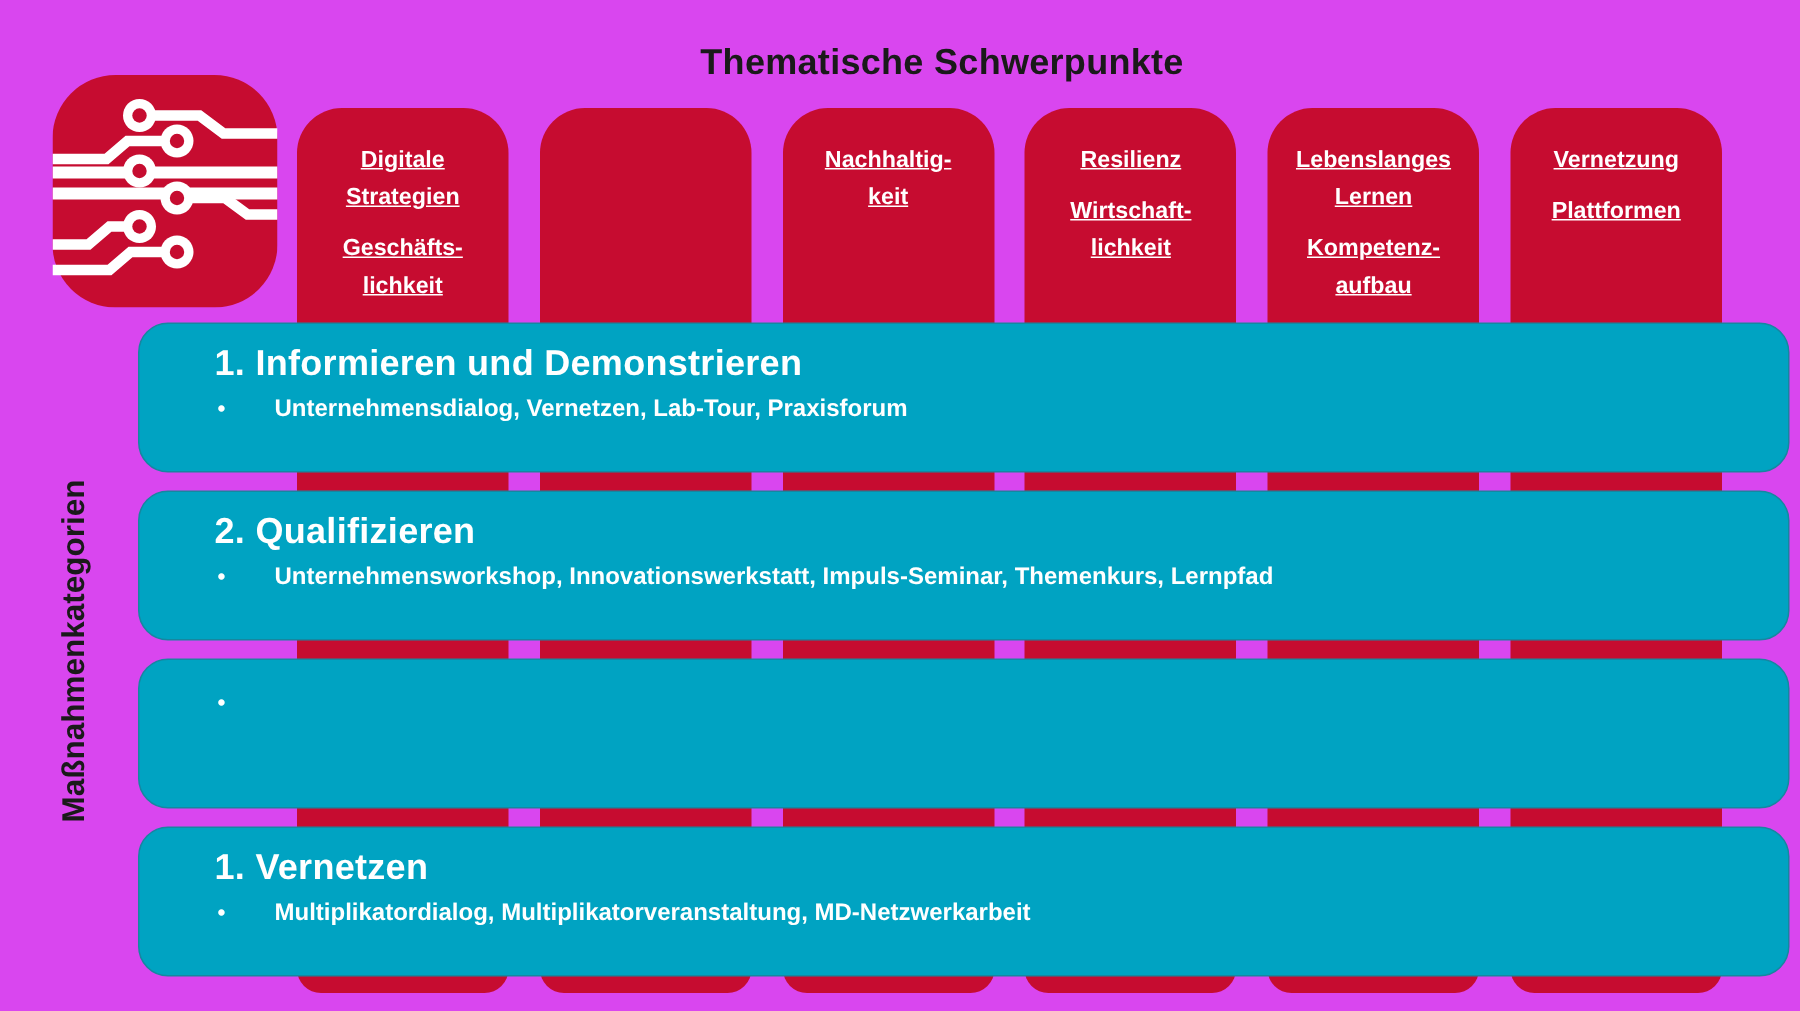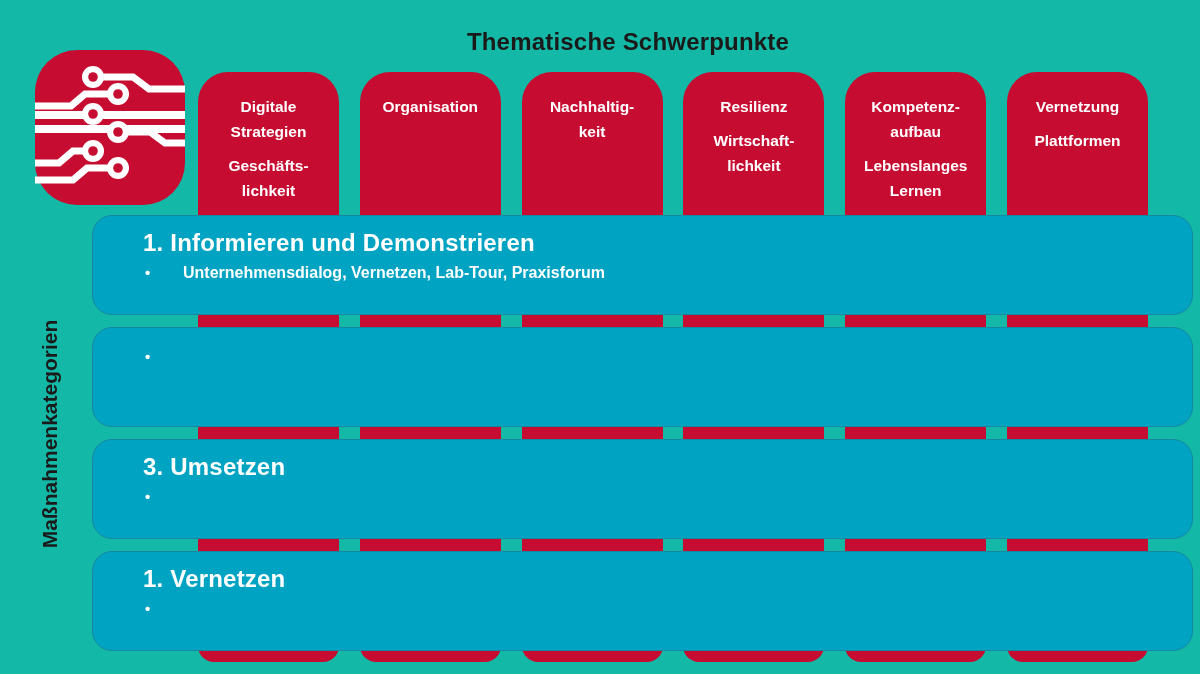--- a/index.html
+++ b/index.html
@@ -3,21 +3,21 @@
 <meta charset="utf-8">
 <style>
   * { margin: 0; padding: 0; box-sizing: border-box; }
   html, body { background: #ffffff; }
   body { font-family: "Liberation Sans", sans-serif; }
 
   .canvas {
     position: relative;
     width: 1200px;
     height: 674px;
-    background: #14b8a6;
+    background: #d946ef;
     overflow: hidden;
   }
 
   .page-title {
     position: absolute;
     left: 92px;
     width: 1072px;
     top: 28px;
     text-align: center;
     font-size: 24px;
@@ -52,20 +52,21 @@
     padding-top: 22px;
     color: #ffffff;
     text-align: center;
     font-weight: bold;
     font-size: 15.5px;
     line-height: 1.62;
   }
   .column .topic {
     white-space: pre-line;
     margin-bottom: 9px;
+    text-decoration: underline;
   }
 
   
   .bars {
     position: absolute;
     left: 92px;
     top: 215px;
     width: 1101px;
     height: 436px;
     display: flex;
@@ -151,63 +152,64 @@
   <div class="axis-label">Maßnahmenkategorien</div>
 
   <div class="columns">
     <div class="column">
       <div class="topic">Digitale
 Strategien</div>
       <div class="topic">Geschäfts-
 lichkeit</div>
     </div>
     <div class="column">
-      <div class="topic">Organisation</div>
     </div>
     <div class="column">
       <div class="topic">Nachhaltig-
 keit</div>
     </div>
     <div class="column">
       <div class="topic">Resilienz</div>
       <div class="topic">Wirtschaft-
 lichkeit</div>
     </div>
     <div class="column">
+      <div class="topic">Lebenslanges
+Lernen</div>
       <div class="topic">Kompetenz-
 aufbau</div>
-      <div class="topic">Lebenslanges
-Lernen</div>
     </div>
     <div class="column">
       <div class="topic">Vernetzung</div>
       <div class="topic">Plattformen</div>
     </div>
   </div>
 
   <div class="bars">
     <div class="bar">
       <div class="bar-heading">1. Informieren und Demonstrieren</div>
       <div class="bar-items">
         <span class="bar-bullet">•</span>
         <span>Unternehmensdialog, Vernetzen, Lab-Tour, Praxisforum</span>
       </div>
     </div>
     <div class="bar">
-      <div class="bar-items">
-        <span class="bar-bullet">•</span>
-      </div>
-    </div>
-    <div class="bar">
-      <div class="bar-heading">3. Umsetzen</div>
+      <div class="bar-heading">2. Qualifizieren</div>
+      <div class="bar-items">
+        <span class="bar-bullet">•</span>
+        <span>Unternehmensworkshop, Innovationswerkstatt, Impuls-Seminar, Themenkurs, Lernpfad</span>
+      </div>
+    </div>
+    <div class="bar">
       <div class="bar-items">
         <span class="bar-bullet">•</span>
       </div>
     </div>
     <div class="bar">
       <div class="bar-heading">1. Vernetzen</div>
       <div class="bar-items">
         <span class="bar-bullet">•</span>
+        <span>Multiplikatordialog, Multiplikatorveranstaltung, MD-Netzwerkarbeit</span>
       </div>
     </div>
   </div>
 
 </div>
 
 </body></html>

